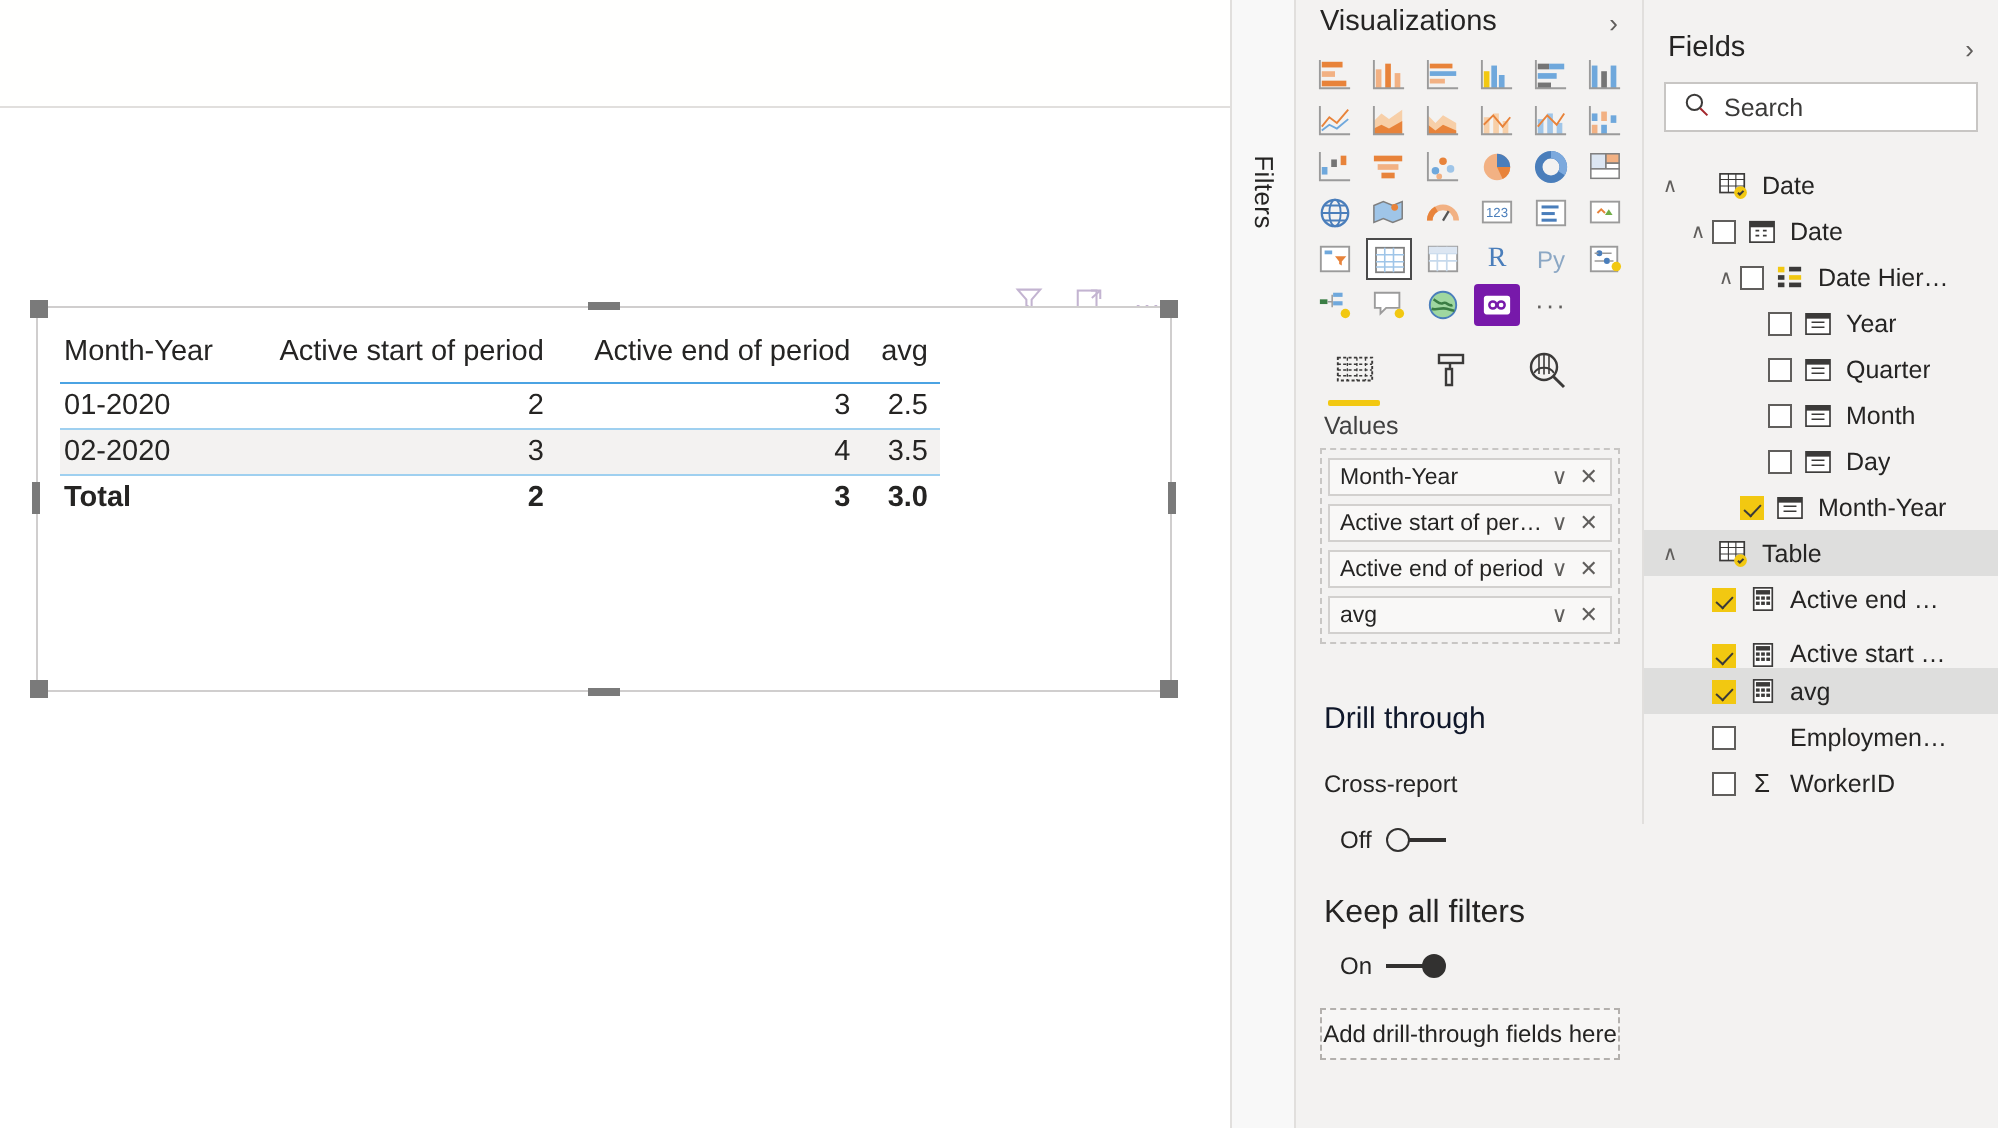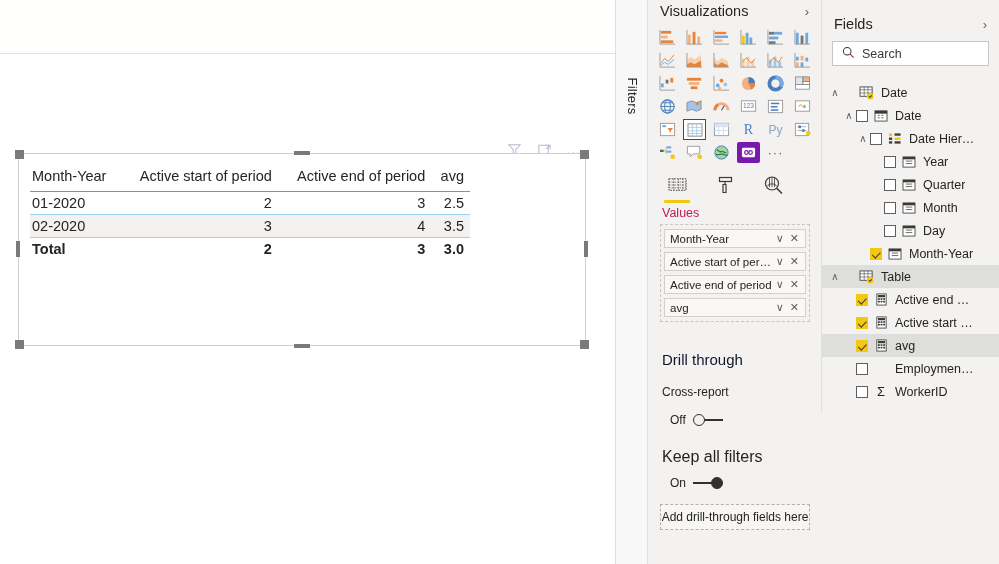--- a/index.html
+++ b/index.html
@@ -92,21 +92,21 @@
   .dots-cell{font-size:13px;color:#605e5c;letter-spacing:1px;}
 
   .viz-tabs{
     position:absolute;left:0;top:170px;width:174px;height:32px;
     display:flex;align-items:center;gap:22px;padding-left:16px;box-sizing:border-box;
   }
   .viz-tab{position:relative;width:26px;height:26px;display:flex;align-items:center;justify-content:center;cursor:pointer;}
   .viz-tab.active:after{
     content:"";position:absolute;left:0;right:0;bottom:-4px;height:3px;background:#f2c811;border-radius:1px;
   }
-  .wells-label{position:absolute;left:14px;top:206px;font-size:12.5px;color:#be185d;}
+  .wells-label{position:absolute;left:14px;top:206px;font-size:12.5px;color:#404040;}
   .wells{
     position:absolute;left:12px;top:224px;width:150px;
     border:1px dashed #c8c6c4;padding:4px 3px;box-sizing:border-box;background:#f3f2f1;
   }
   .well{
     display:flex;align-items:center;height:19px;margin:0 0 4px 0;
     background:#f9f8f7;border:1px solid #d2d0ce;box-sizing:border-box;padding:0 3px 0 5px;
     font-size:11.5px;color:#252423;cursor:pointer;
   }
   .well:last-child{margin-bottom:0;}
@@ -727,21 +727,21 @@
               <rect x="6" y="5.6" width="2" height="1.8" fill="#3b3a39"></rect>
               <rect x="8.8" y="5.6" width="2" height="1.8" fill="#3b3a39"></rect>
               <rect x="3.2" y="8.4" width="2" height="1.8" fill="#3b3a39"></rect>
               <rect x="6" y="8.4" width="2" height="1.8" fill="#3b3a39"></rect>
               <rect x="8.8" y="8.4" width="2" height="1.8" fill="#3b3a39"></rect>
             </svg>
         </span>
         <span class="flabel">Active end …</span>
       </div>
 
-      <div class="frow" style="padding-left:20px;">
+      <div class="frow" style="padding-left:20px;align-items:flex-end;">
         <span class="chev blank"></span>
         <span class="cbx checked"></span>
         <span class="ficon">
           <svg width="13" height="13" viewBox="0 0 14 14">
               <rect x="2" y="1" width="10" height="12" fill="#fff" stroke="#3b3a39" stroke-width=".9"></rect>
               <rect x="3.2" y="2.2" width="7.6" height="2.4" fill="#3b3a39"></rect>
               <rect x="3.2" y="5.6" width="2" height="1.8" fill="#3b3a39"></rect>
               <rect x="6" y="5.6" width="2" height="1.8" fill="#3b3a39"></rect>
               <rect x="8.8" y="5.6" width="2" height="1.8" fill="#3b3a39"></rect>
               <rect x="3.2" y="8.4" width="2" height="1.8" fill="#3b3a39"></rect>

